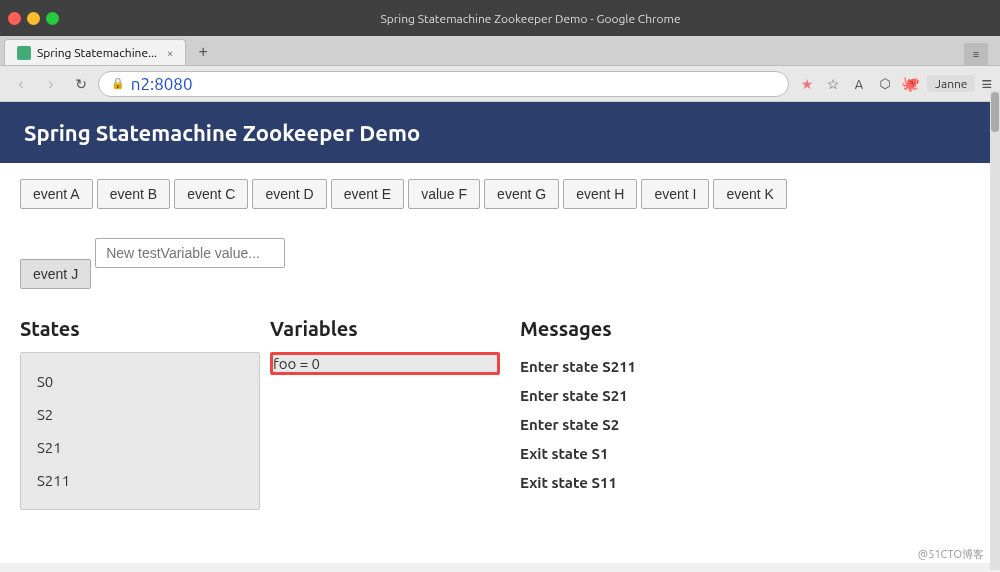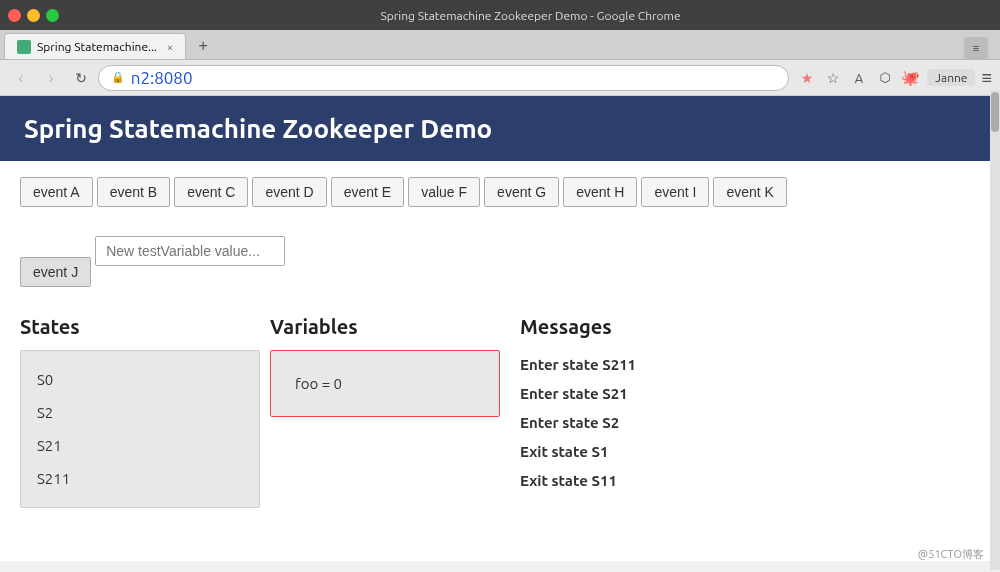--- a/index.html
+++ b/index.html
@@ -1,21 +1,21 @@
 <!DOCTYPE html>
 <html><head>
   <meta charset="utf-8">
   <style>
     * { box-sizing: border-box; margin: 0; padding: 0; }
     body { font-family: Ubuntu, Arial, sans-serif; font-size: 14px; background: #f0f0f0; width: 1000px; height: 572px; overflow: hidden; }
 
     
     .title-bar {
       background: #404040;
-      height: 30px;
+      height: 36px;
       display: flex;
       align-items: center;
       padding: 0 8px;
       color: #ccc;
       font-size: 12px;
       position: relative;
     }
     .title-bar-buttons { display: flex; gap: 6px; margin-right: 10px; }
     .tb-btn {
       width: 13px; height: 13px; border-radius: 50%; border: none; cursor: pointer;
@@ -91,21 +91,21 @@
     .nav-right-icons { display: flex; align-items: center; gap: 6px; margin-left: 4px; }
     .nav-icon { width: 20px; height: 20px; display: flex; align-items: center; justify-content: center; cursor: pointer; color: #555; font-size: 14px; }
     .user-btn { font-size: 12px; color: #333; background: #ddd; border-radius: 3px; padding: 2px 8px; cursor: pointer; }
     .menu-btn { font-size: 18px; cursor: pointer; color: #555; }
 
     
     .app-header {
       background: #2c3e6b;
       color: white;
       padding: 18px 24px;
-      font-size: 26px;
+      font-size: 22px;
       font-weight: bold;
     }
 
     
     .main-content {
       background: white;
       padding: 16px 20px;
       min-height: 400px;
     }
 
@@ -166,23 +166,23 @@
       border-radius: 2px;
     }
     .state-item {
       color: #333;
       font-size: 15px;
       padding: 8px 0;
     }
     .state-item + .state-item { border-top: none; }
 
     .variables-box {
-      border: 1px solid #ef4444;
+      border: 3px solid #ef4444;
       background: #e8e8e8;
-      padding: 24px;
+      padding: 0;
       border-radius: 2px;
     }
     .variable-value {
       font-size: 15px;
       color: #333;
     }
 
     .message-item {
       font-size: 15px;
       font-weight: bold;

